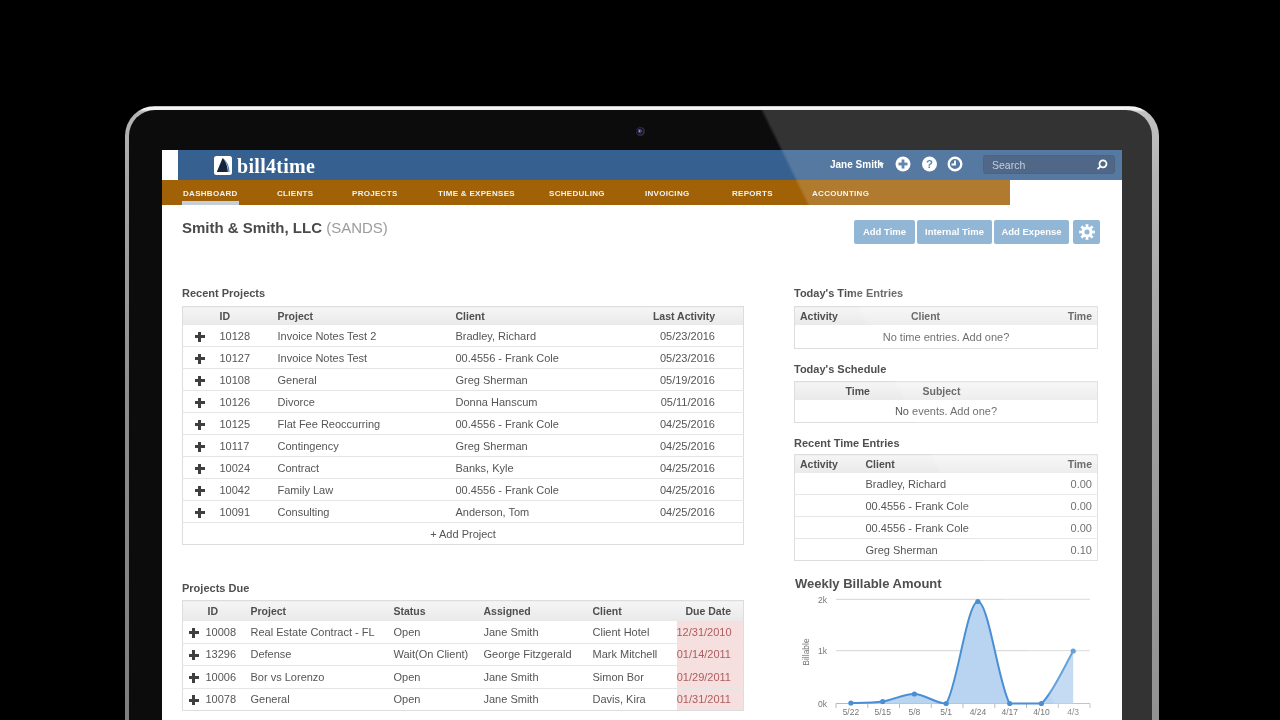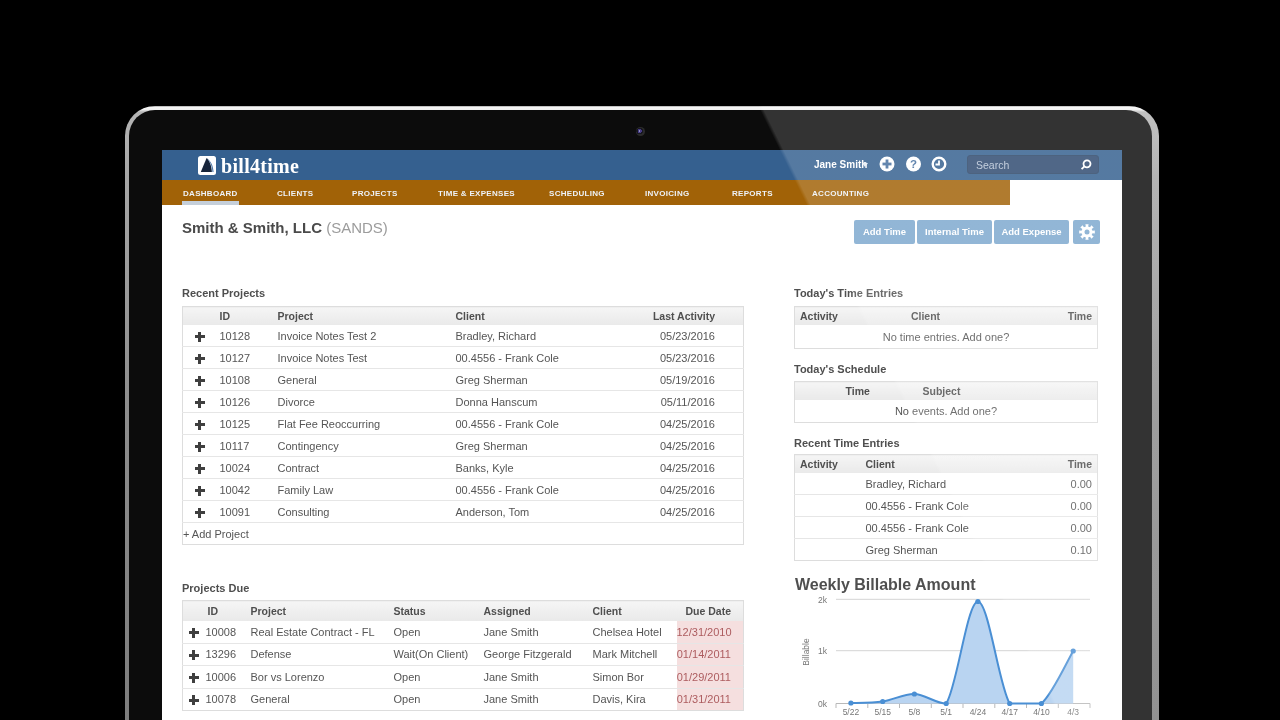--- a/index.html
+++ b/index.html
@@ -10,21 +10,21 @@
        overflow:hidden;}
   .bezel{position:absolute;left:4px;top:4px;width:1023px;height:610px;
        border-radius:26px 26px 0 0;background:#0c0c0c;}
   .camera{position:absolute;left:511px;top:21px;width:9px;height:9px;border-radius:50%;
        background:radial-gradient(circle at 42% 45%, #9090bd 0 0.8px, #453a85 0.8px 2.2px, #17171f 2.2px 3.4px, #2b2b2b 3.4px);}
   .screen{position:absolute;left:37px;top:44px;width:960px;height:575px;background:#fff;overflow:hidden;}
   .glare{position:absolute;left:633px;top:0;width:640px;height:614px;
        background:linear-gradient(90deg, rgba(255,255,255,0) 0, rgba(255,255,255,0.16) 4px, rgba(255,255,255,0.16));transform:skewX(26.2deg);transform-origin:0 0;z-index:50;}
 
   
-  .hdr{position:absolute;left:0;top:0;width:960px;height:30px;background:#35608f;}
+  .hdr{position:absolute;left:16px;top:0;width:960px;height:30px;background:#35608f;}
   .logoicon{position:absolute;left:36px;top:6px;}
   .logotext{position:absolute;left:59px;top:5px;color:#fff;font-family:"Liberation Serif",serif;
        font-size:20px;font-weight:bold;letter-spacing:0.3px;}
   .user{position:absolute;left:652px;top:9px;color:#fff;font-size:10px;font-weight:bold;}
   .caret{position:absolute;left:700px;top:13px;width:0;height:0;border-left:3.5px solid transparent;
        border-right:3.5px solid transparent;border-top:4.5px solid #e8eef5;}
   .hicons{position:absolute;top:5px;}
   .search{position:absolute;left:805px;top:5px;width:130px;height:17px;background:#2f4a70;
        border:1px solid #2b4567;border-radius:3px;}
   .search span{position:absolute;left:8px;top:2.5px;font-size:10.5px;color:#b9c6d8;}
@@ -180,21 +180,21 @@
             <td style="text-align:right;padding-right:28px;">04/25/2016</td>
           </tr>
         <tr>
             <td style="text-align:center;"><span class="plus"></span></td>
             <td style="padding-left:3px;">10091</td>
             <td>Consulting</td>
             <td>Anderson, Tom</td>
             <td style="text-align:right;padding-right:28px;">04/25/2016</td>
           </tr>
         <tr>
-            <td colspan="5" style="margin-top:40px;">+ Add Project</td>
+            <td colspan="5" style="text-align:center;margin-top:40px;">+ Add Project</td>
           </tr>
       </tbody>
       </table>
 
       <div class="slabel" style="left:20px;top:432px;">Projects Due</div>
       <table class="tb pd" style="left:20px;top:450px;width:561px;">
         <colgroup>
           <col style="width:22px">
           <col style="width:46px">
           <col style="width:143px">
@@ -212,21 +212,21 @@
             <th>Assigned</th>
             <th>Client</th>
             <th style="text-align:right;padding-right:12px;">Due Date</th>
           </tr>
         <tr>
             <td style="border-top:none;text-align:center;"><span class="plus"></span></td>
             <td style="border-top:none;padding-left:1px;">10008</td>
             <td style="border-top:none">Real Estate Contract - FL</td>
             <td style="border-top:none">Open</td>
             <td style="border-top:none">Jane Smith</td>
-            <td style="border-top:none">Chelsea Hotel</td>
+            <td style="border-top:none">Client Hotel</td>
             <td class="due" style="border-top:none">12/31/2010</td>
           </tr>
         <tr>
             <td style="text-align:center;"><span class="plus"></span></td>
             <td style="padding-left:1px;">13296</td>
             <td>Defense</td>
             <td>Wait(On Client)</td>
             <td>George Fitzgerald</td>
             <td>Mark Mitchell</td>
             <td class="due">01/14/2011</td>
@@ -319,21 +319,21 @@
             <td style="text-align:right;padding-right:5px;">0.00</td>
           </tr>
         <tr>
             <td></td>
             <td>Greg Sherman</td>
             <td style="text-align:right;padding-right:5px;">0.10</td>
           </tr>
       </tbody>
       </table>
 
-      <div class="slabel" style="left:633px;top:426px;font-size:16px;">Weekly Billable Amount</div>
+      <div class="slabel" style="left:633px;top:426px;font-size:13px;">Weekly Billable Amount</div>
       <svg style="position:absolute;left:628px;top:438px;" width="312" height="132" viewBox="0 0 312 132">
         <line x1="46" y1="11.3" x2="300" y2="11.3" stroke="#d4d4d4" stroke-width="1"></line>
         <line x1="46" y1="62.7" x2="300" y2="62.7" stroke="#d4d4d4" stroke-width="1"></line>
         <line x1="46" y1="115.5" x2="300" y2="115.5" stroke="#b9b9b9" stroke-width="1"></line>
         <g stroke="#b9b9b9" stroke-width="1">
           <line x1="46" y1="115.5" x2="46" y2="120"></line>
           <line x1="77.8" y1="115.5" x2="77.8" y2="120"></line>
           <line x1="109.5" y1="115.5" x2="109.5" y2="120"></line>
           <line x1="141.3" y1="115.5" x2="141.3" y2="120"></line>
           <line x1="173" y1="115.5" x2="173" y2="120"></line>

